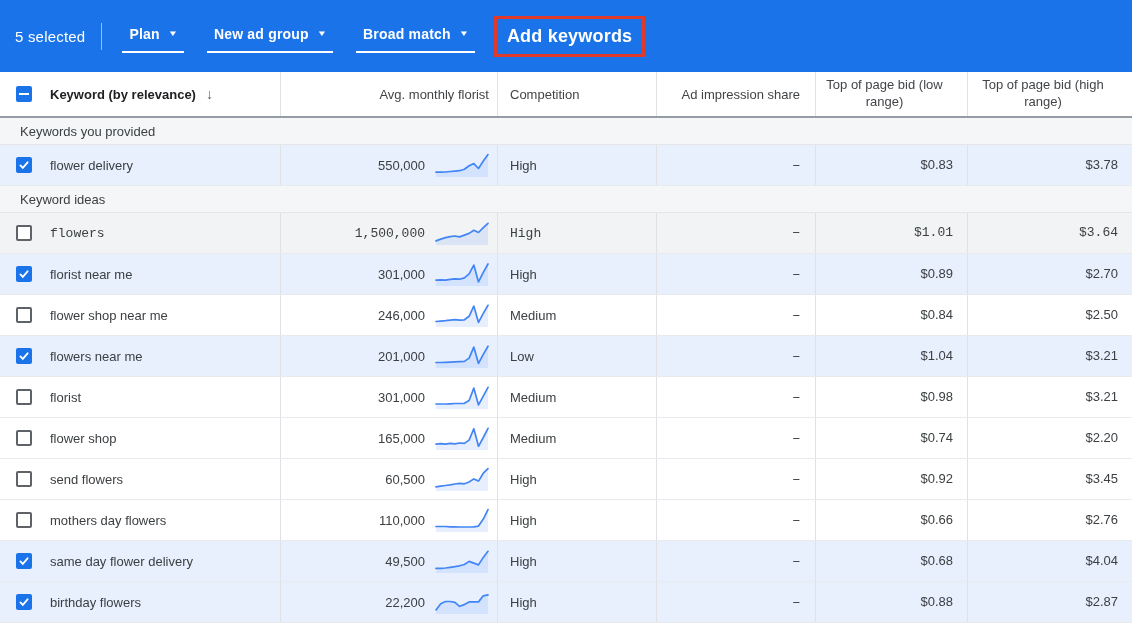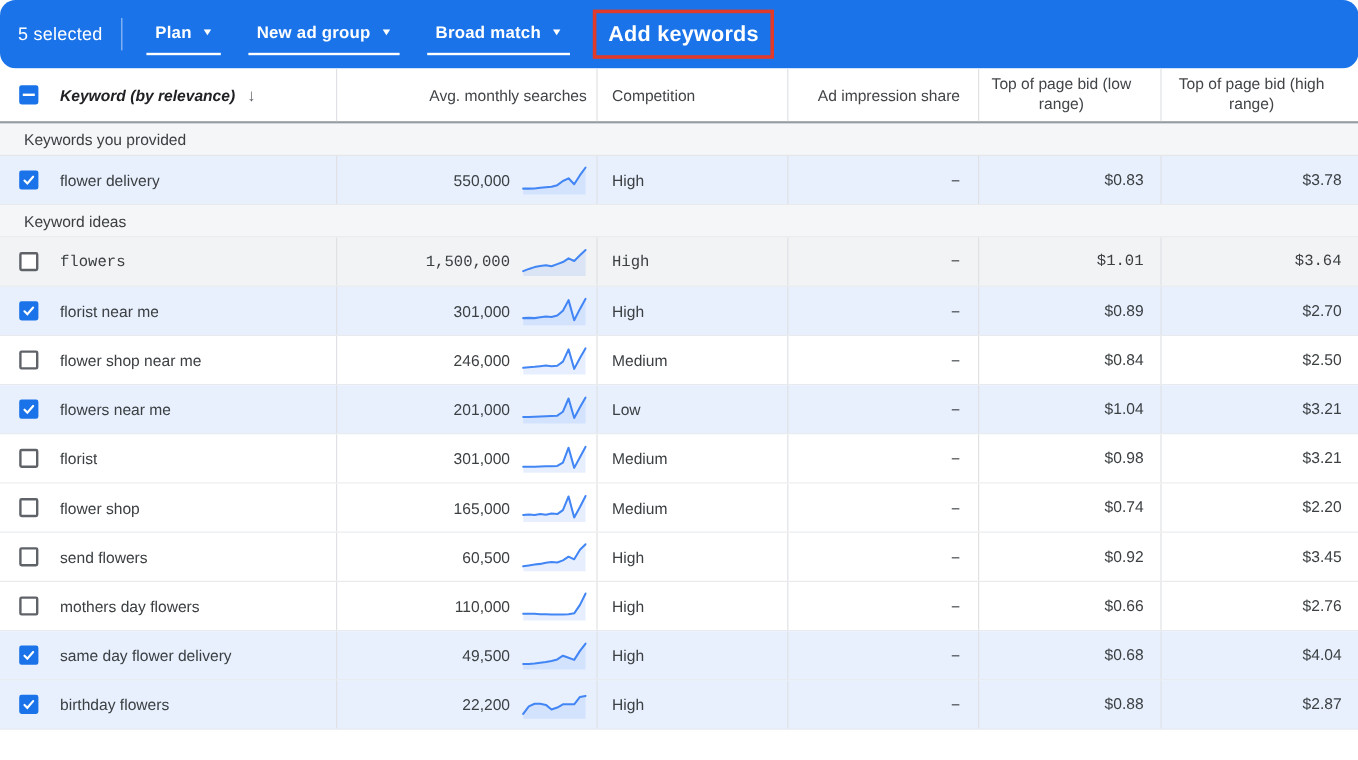--- a/index.html
+++ b/index.html
@@ -9,39 +9,39 @@
     --hover-bg:#f1f3f4;
     --section-bg:#f5f6f7;
     --spark:#4285f4;
     --cb-blue:#1a73e8;
     --cols:48px 232px 217px 159px 159px 152px 165px;
   }
   *{box-sizing:border-box;margin:0;padding:0;}
   html,body{width:1132px;height:633px;overflow:hidden;background:#fff;
     font-family:"Liberation Sans","DejaVu Sans",sans-serif;}
   
-  .topbar{height:57px;background:var(--topbar-bg);display:flex;align-items:center;color:#fff;border-radius:13px;}
+  .topbar{height:72px;background:var(--topbar-bg);display:flex;align-items:center;color:#fff;}
   .sel-count{margin-left:15px;font-size:15px;letter-spacing:.2px;}
   .tb-sep{width:1px;height:27px;background:rgba(255,255,255,.55);margin:0 20px 0 16px;}
   .tb-btn{display:flex;align-items:center;gap:9px;font-size:14px;font-weight:bold;
     color:#fff;background:none;border:none;cursor:pointer;
     padding:7px 7px 9px 7px;border-bottom:2px solid #fff;margin-right:23px;
     font-family:inherit;letter-spacing:.2px;}
   .caret{font-size:8px;line-height:1;transform:scaleX(1.3);}
   .add-wrap{border:3px solid var(--annotation-red);padding:3px 8px;margin-left:-4px;}
   .add-btn{font-size:18px;font-weight:bold;color:#fff;background:none;border:none;
     cursor:pointer;font-family:inherit;letter-spacing:.2px;padding:4px 2px;}
   
   .grid-row{display:grid;grid-template-columns:var(--cols);align-items:stretch;}
   .header-row{height:46px;background:#fff;border-bottom:2px solid #969ca3;
     font-size:13px;color:#424548;}
   .hcell,.cell{display:flex;align-items:center;height:100%;min-width:0;}
   .bl{border-left:1px solid #dfe1e5;}
   .c-check{justify-content:center;}
-  .c-keyword{font-weight:bold;color:#202124;gap:10px;padding-left:2px;font-style:italic;}
+  .c-keyword{font-weight:bold;color:#202124;gap:10px;padding-left:2px;}
   .sort-arrow{color:#5f6368;font-weight:normal;font-size:14px;}
   .c-searches{justify-content:flex-end;padding-right:8px;text-align:right;}
   .c-competition{padding-left:12px;}
   .c-adshare{justify-content:flex-end;padding-right:15px;text-align:right;}
   .c-bid{justify-content:flex-end;padding-right:14px;text-align:center;line-height:1.3;}
   
   .section-row{height:27px;display:flex;align-items:center;padding-left:20px;
     background:var(--section-bg);border-bottom:1px solid #e4e6e8;
     font-size:13px;color:#3c4043;}
   
@@ -88,21 +88,21 @@
 <div class="grid-row header-row">
   <div class="hcell c-check">
     <span class="cbx indeterminate">
       <span class="cbx-bar"></span>
     </span>
   </div>
   <div class="hcell c-keyword">
     <span>Keyword (by relevance)</span>
     <span class="sort-arrow">↓</span>
   </div>
-  <div class="hcell c-searches bl">Avg. monthly searches</div>
+  <div class="hcell c-searches bl">Avg. monthly florist</div>
   <div class="hcell c-competition bl">Competition</div>
   <div class="hcell c-adshare bl">Ad impression share</div>
   <div class="hcell c-bid bl">Top of page bid (low range)</div>
   <div class="hcell c-bid bl">Top of page bid (high range)</div>
 </div>
 
 <div id="table-body">
     <div class="section-row">
       <span>Keywords you provided</span>
     </div>

